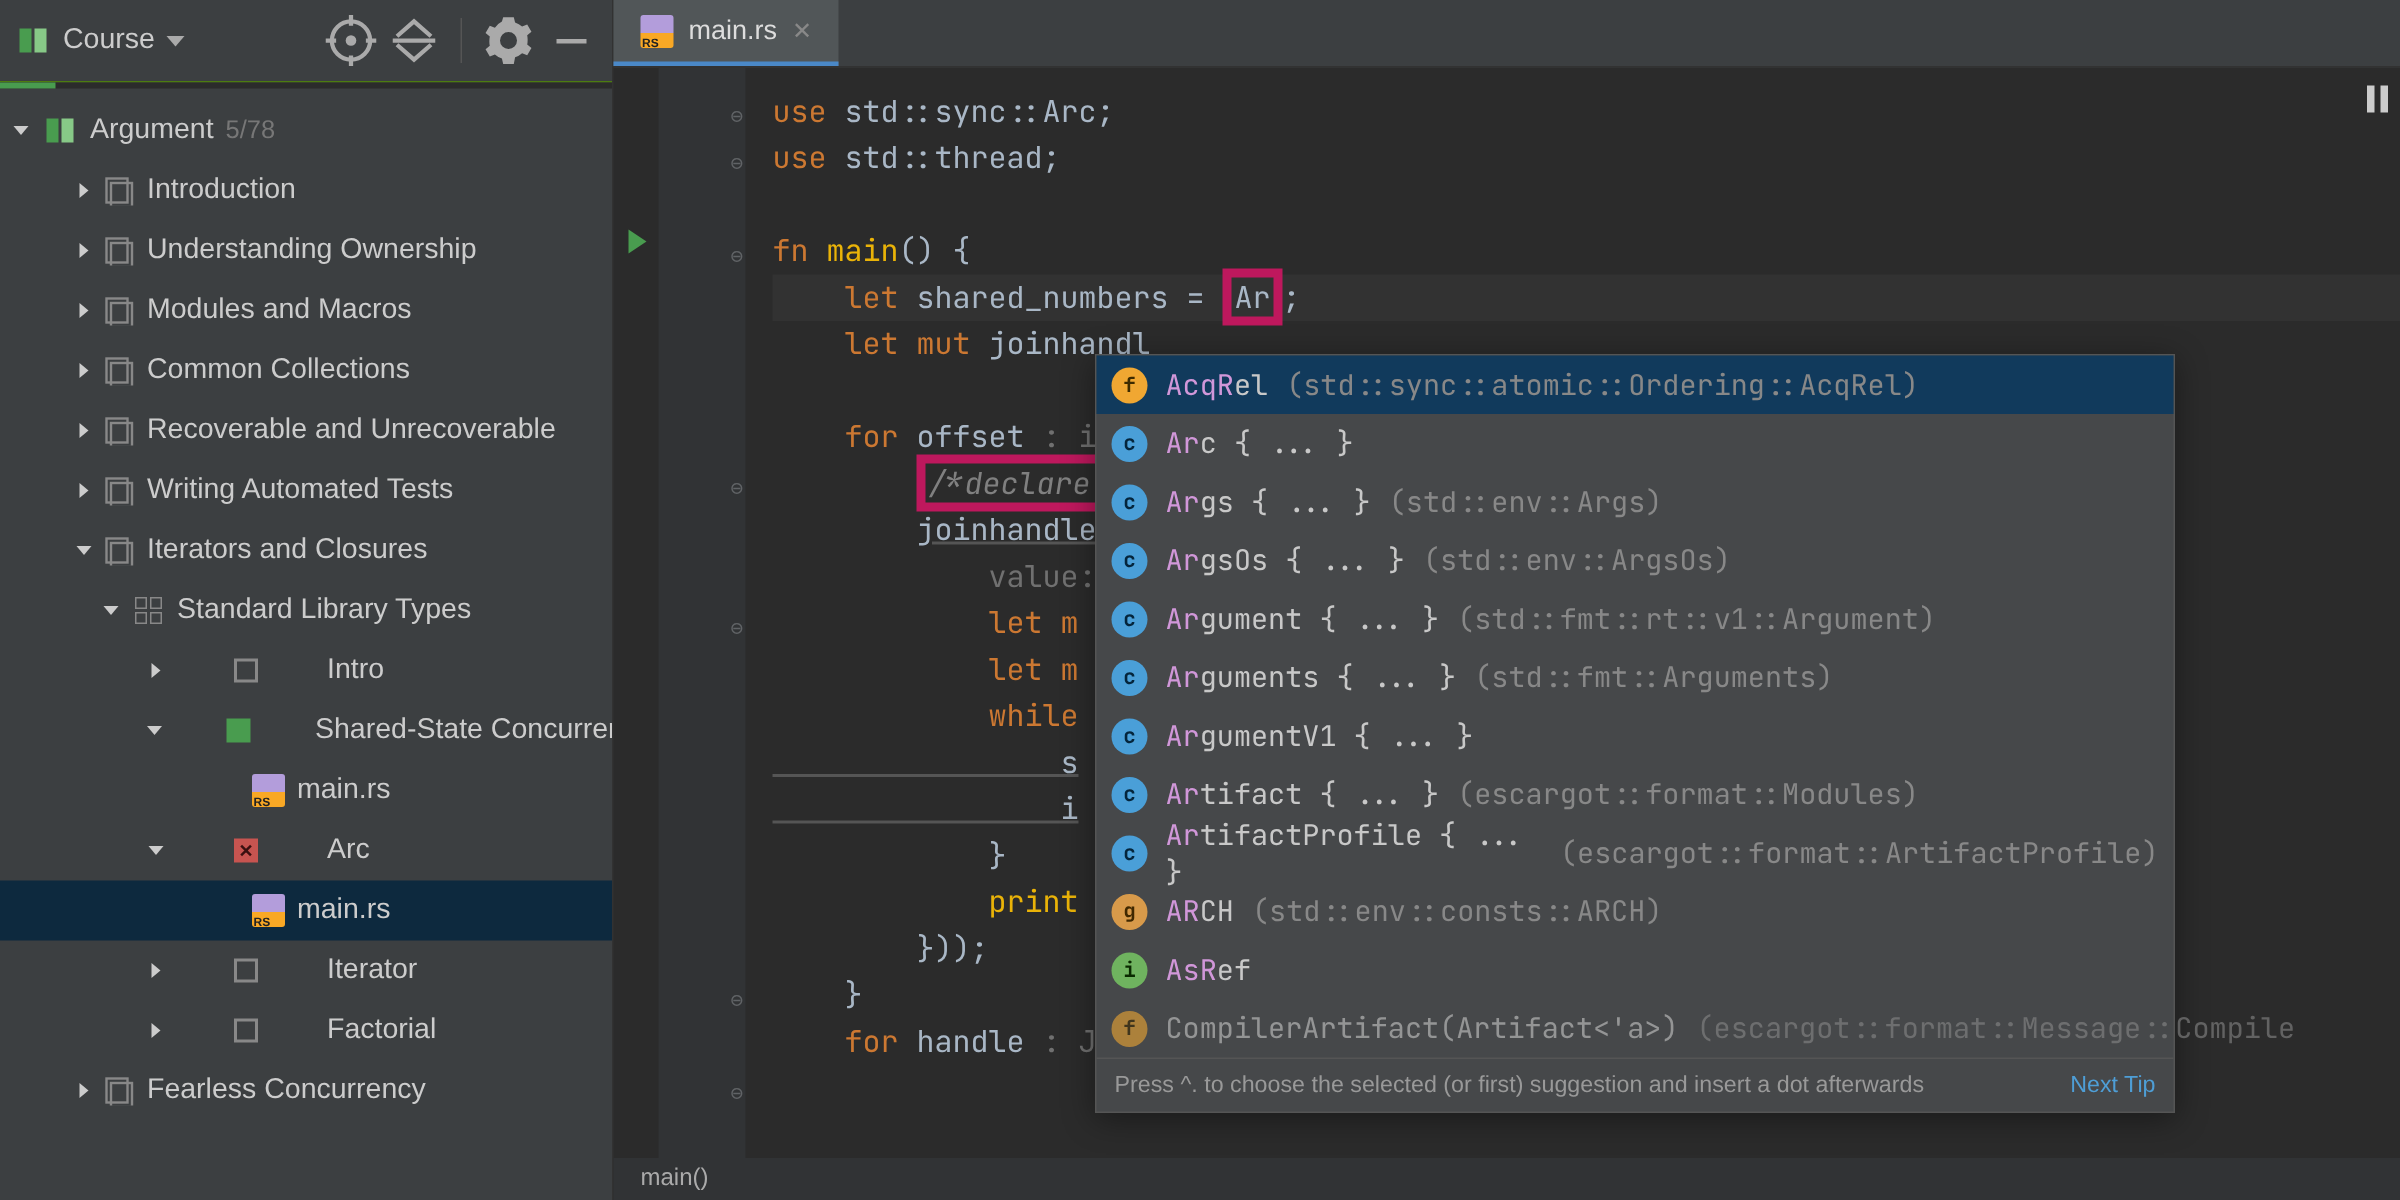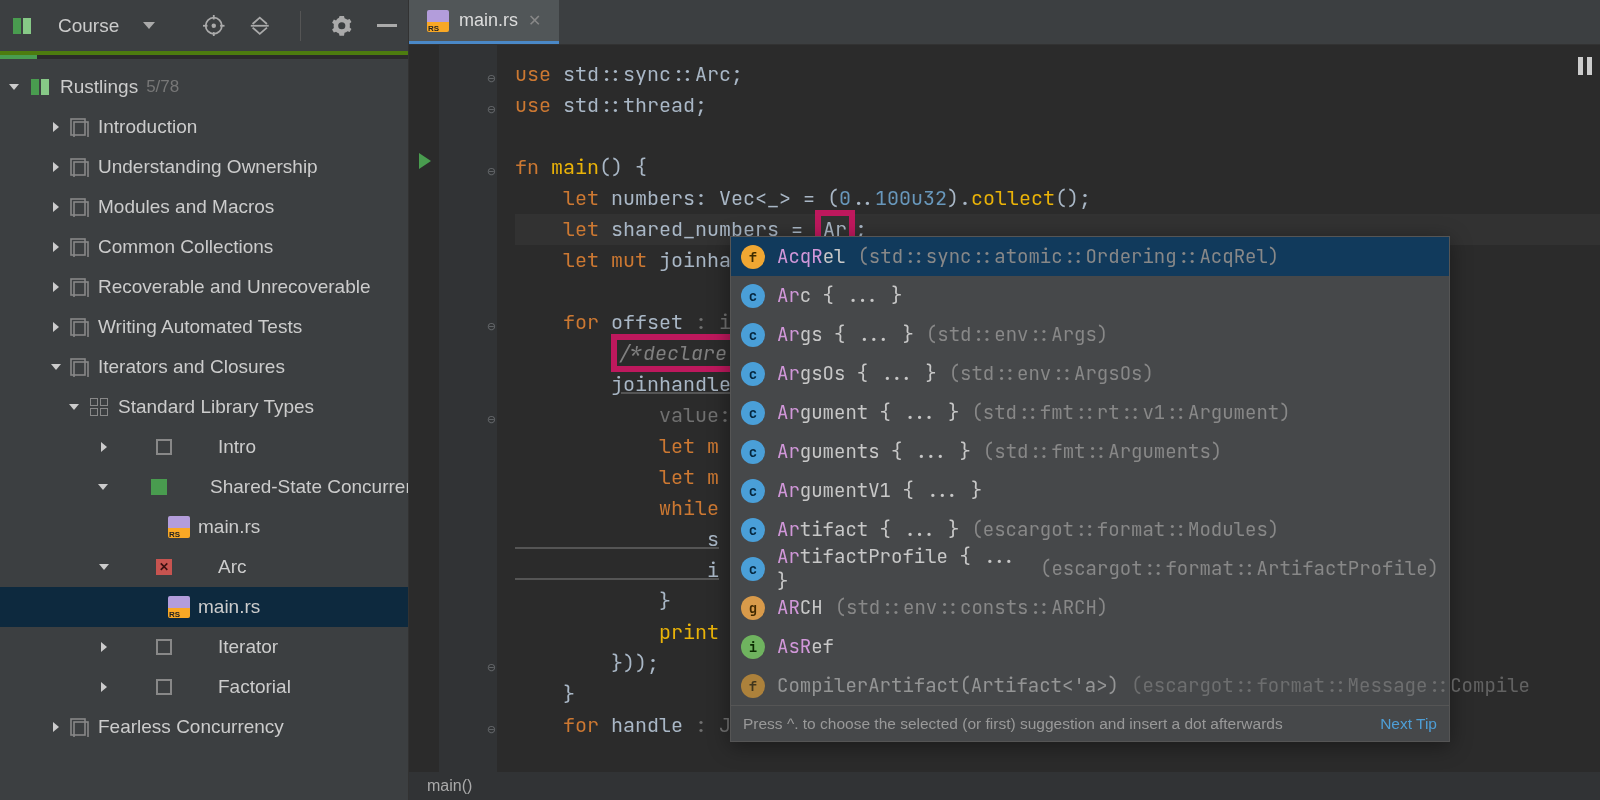--- a/index.html
+++ b/index.html
@@ -20,22 +20,22 @@
   background: #3c3f41;
   display: flex;
   flex-direction: column;
   border-right: 1px solid #323232;
 }
 .toolbar {
   height: 55px;
   display: flex;
   align-items: center;
   padding: 0 10px;
-  gap: 24px;
-  border-bottom: 4px solid #4d7c0f;
+  gap: 8px;
+  border-bottom: 1px solid #4d7c0f;
 }
 .book-icon {
   width: 24px; height: 24px;
   display: inline-flex; align-items:center; justify-content:center;
 }
 .book-icon svg { width:24px; height:24px; }
 .toolbar-label { color: #ccc; font-size: 19px; }
 .chev-down { width:0;height:0;border-left:6px solid transparent;border-right:6px solid transparent;border-top:7px solid #aaa; }
 .toolbar-btn {
   width: 34px; height: 34px;
@@ -282,21 +282,21 @@
     <div class="tree-row">
       <span class="tree-arrow">
           <span class="arr-down"></span>
         </span>
       <span class="book-icon">
           <svg viewBox="0 0 24 24">
             <path fill="#499c4f" d="M3 4h8v16H3z"></path>
             <path fill="#87c987" d="M13 4h8v16h-8z"></path>
           </svg>
         </span>
-      <span>Rustlings</span>
+      <span>Argument</span>
       <span class="count-text">5/78</span>
     </div>
 
     <div class="tree-row indent-1">
         <span class="tree-arrow">
           <span class="arr-right"></span>
         </span>
         <span class="node-icon chapter-icon">
           <svg viewBox="0 0 20 20">
             <rect x="1" y="2" width="14" height="16" fill="none" stroke="#888" stroke-width="1.6"></rect>
@@ -494,21 +494,20 @@
     <div class="codebody" style="padding-top:14px;">
       <div class="pause-icon">
           <span></span>
           <span></span>
         </div>
 
       <div class="code-line"><span class="kw">use </span><span class="plain">std::sync::Arc;</span></div>
       <div class="code-line"><span class="kw">use </span><span class="plain">std::thread;</span></div>
       <div class="code-line"></div>
       <div class="code-line"><span class="kw">fn </span><span class="fn">main</span><span class="plain">() {</span></div>
-      <div class="code-line"><span class="kw">    let </span><span class="plain">numbers: </span><span class="ty">Vec&lt;_&gt;</span><span class="plain"> = (</span><span class="num">0</span><span class="plain">..</span><span class="num">100u32</span><span class="plain">).</span><span class="fn">collect</span><span class="plain">();</span></div>
       <div class="code-line hl-line"><span class="kw">    let </span><span class="plain">shared_numbers = </span><span class="plain boxed">Ar</span><span class="plain">;</span></div>
       <div class="code-line"><span class="kw">    let mut </span><span class="plain">joinhandl</span></div>
       <div class="code-line"></div>
       <div class="code-line"><span class="kw">    for </span><span class="plain">offset </span><span class="hint">: i32</span></div>
       <div class="code-line"><span>        </span><span class="comment boxed">/*declare chi</span></div>
       <div class="code-line"><span>        </span><span class="plain underline">joinhandles</span><span class="plain">.p</span></div>
       <div class="code-line"><span>            </span><span class="hint">value:</span><span class="plain">  th</span></div>
       <div class="code-line"><span class="kw">            let m</span></div>
       <div class="code-line"><span class="kw">            let m</span></div>
       <div class="code-line"><span class="kw">            while</span></div>

